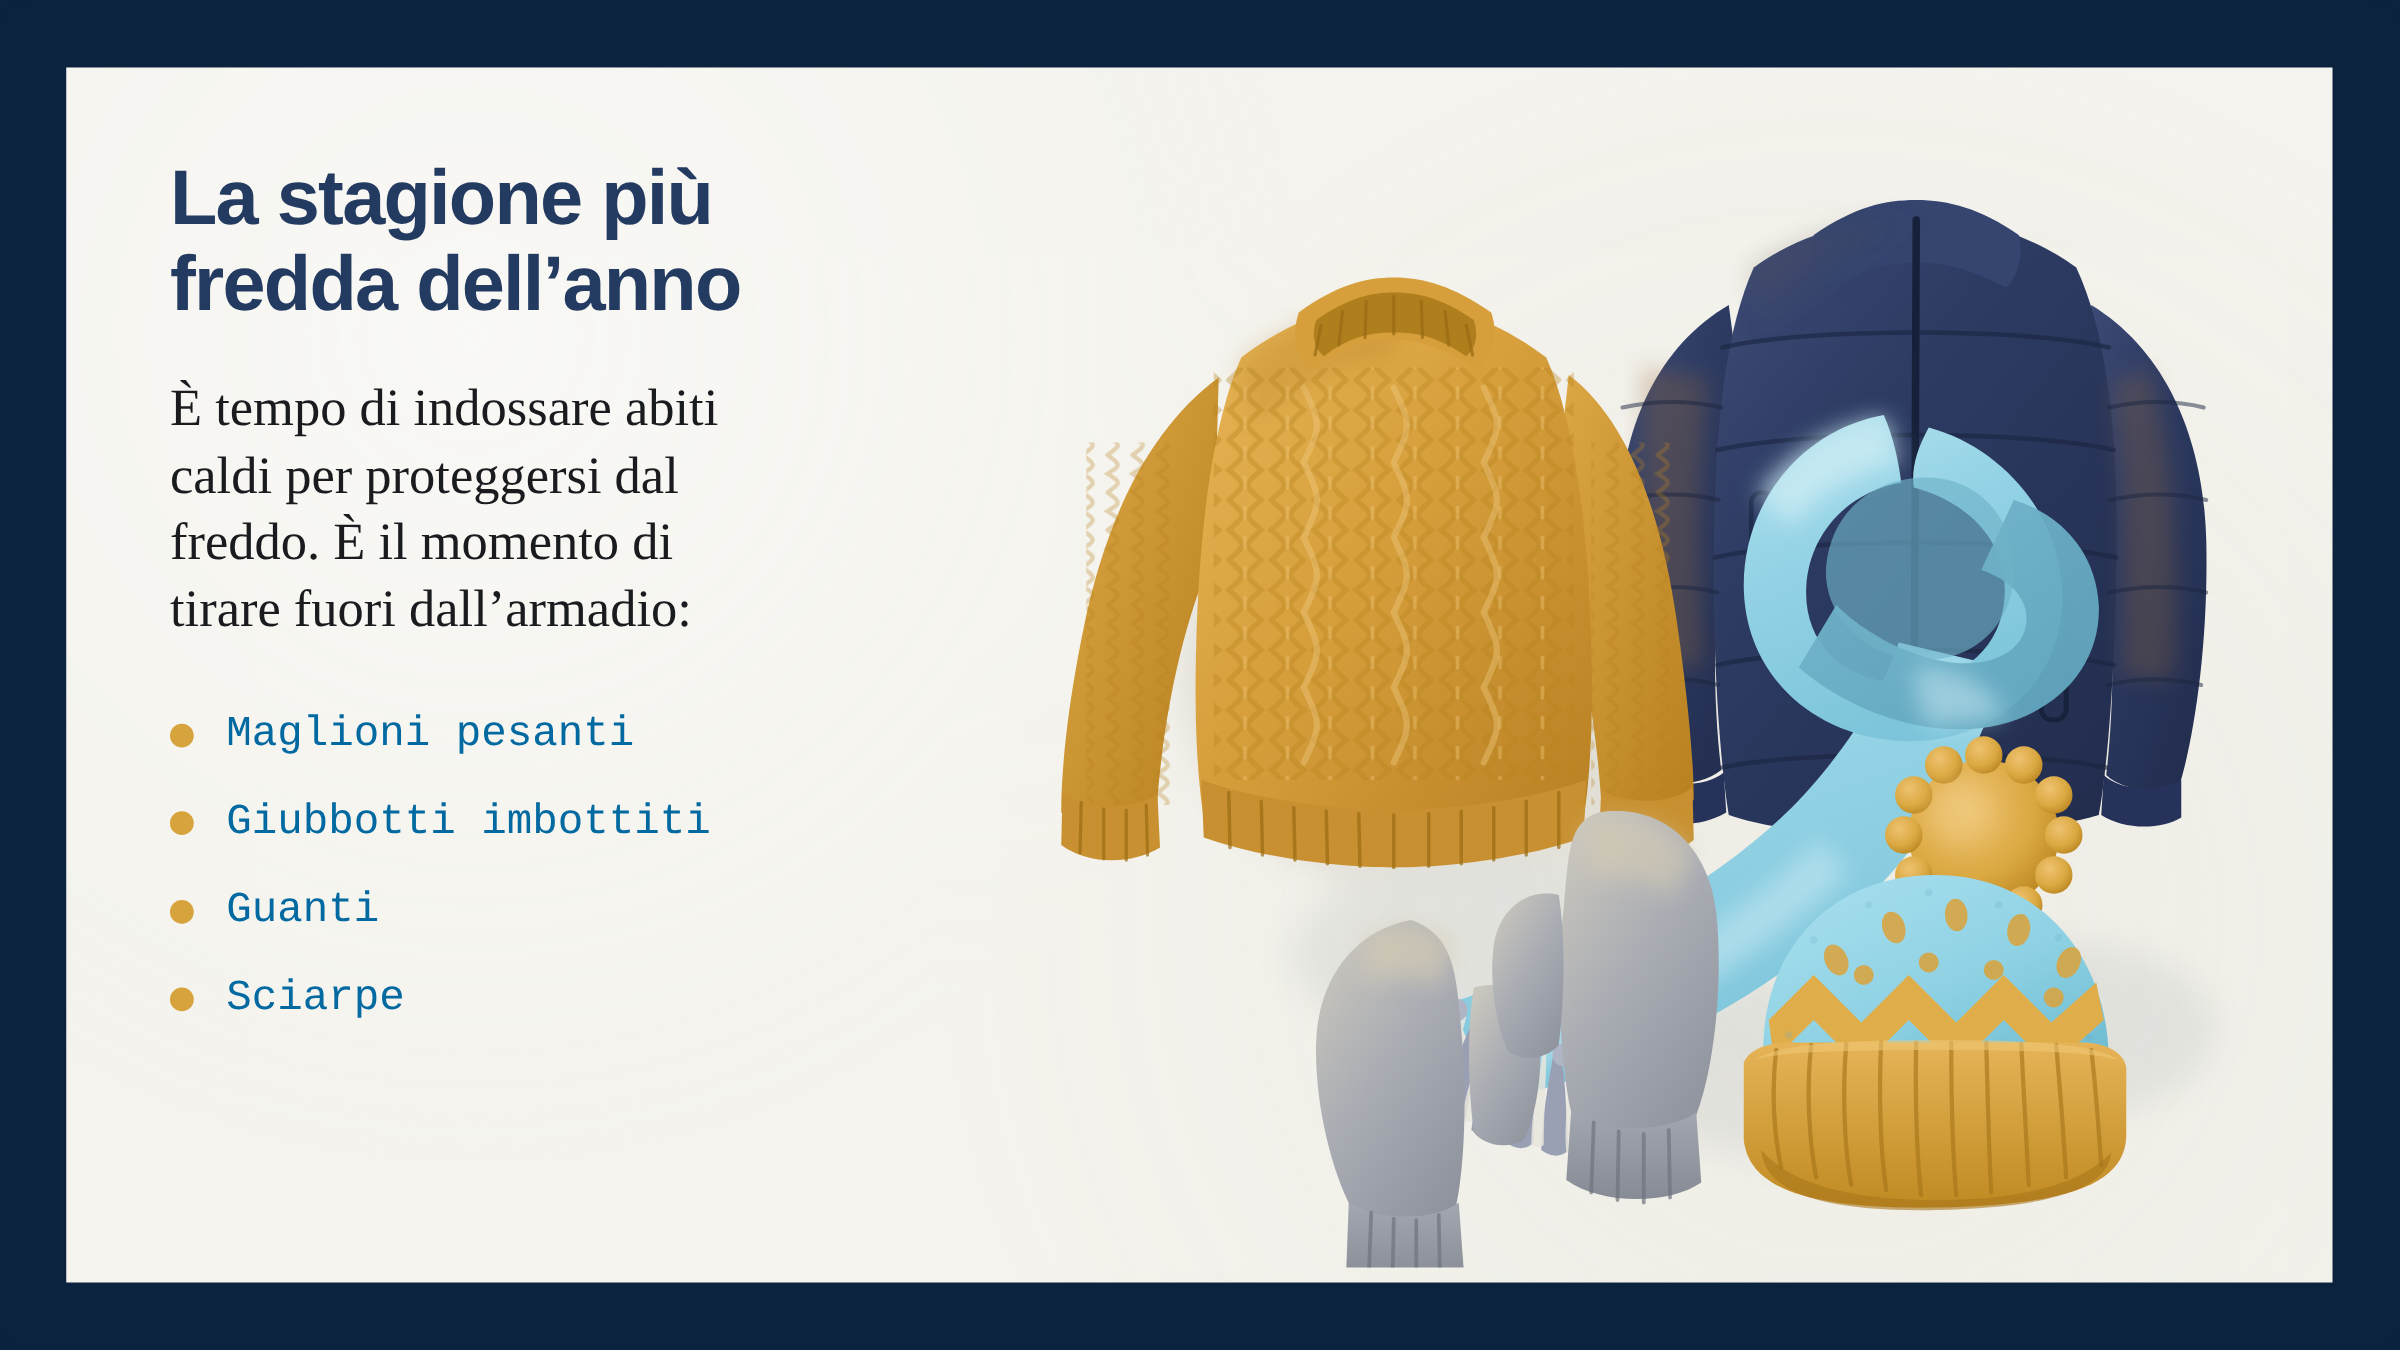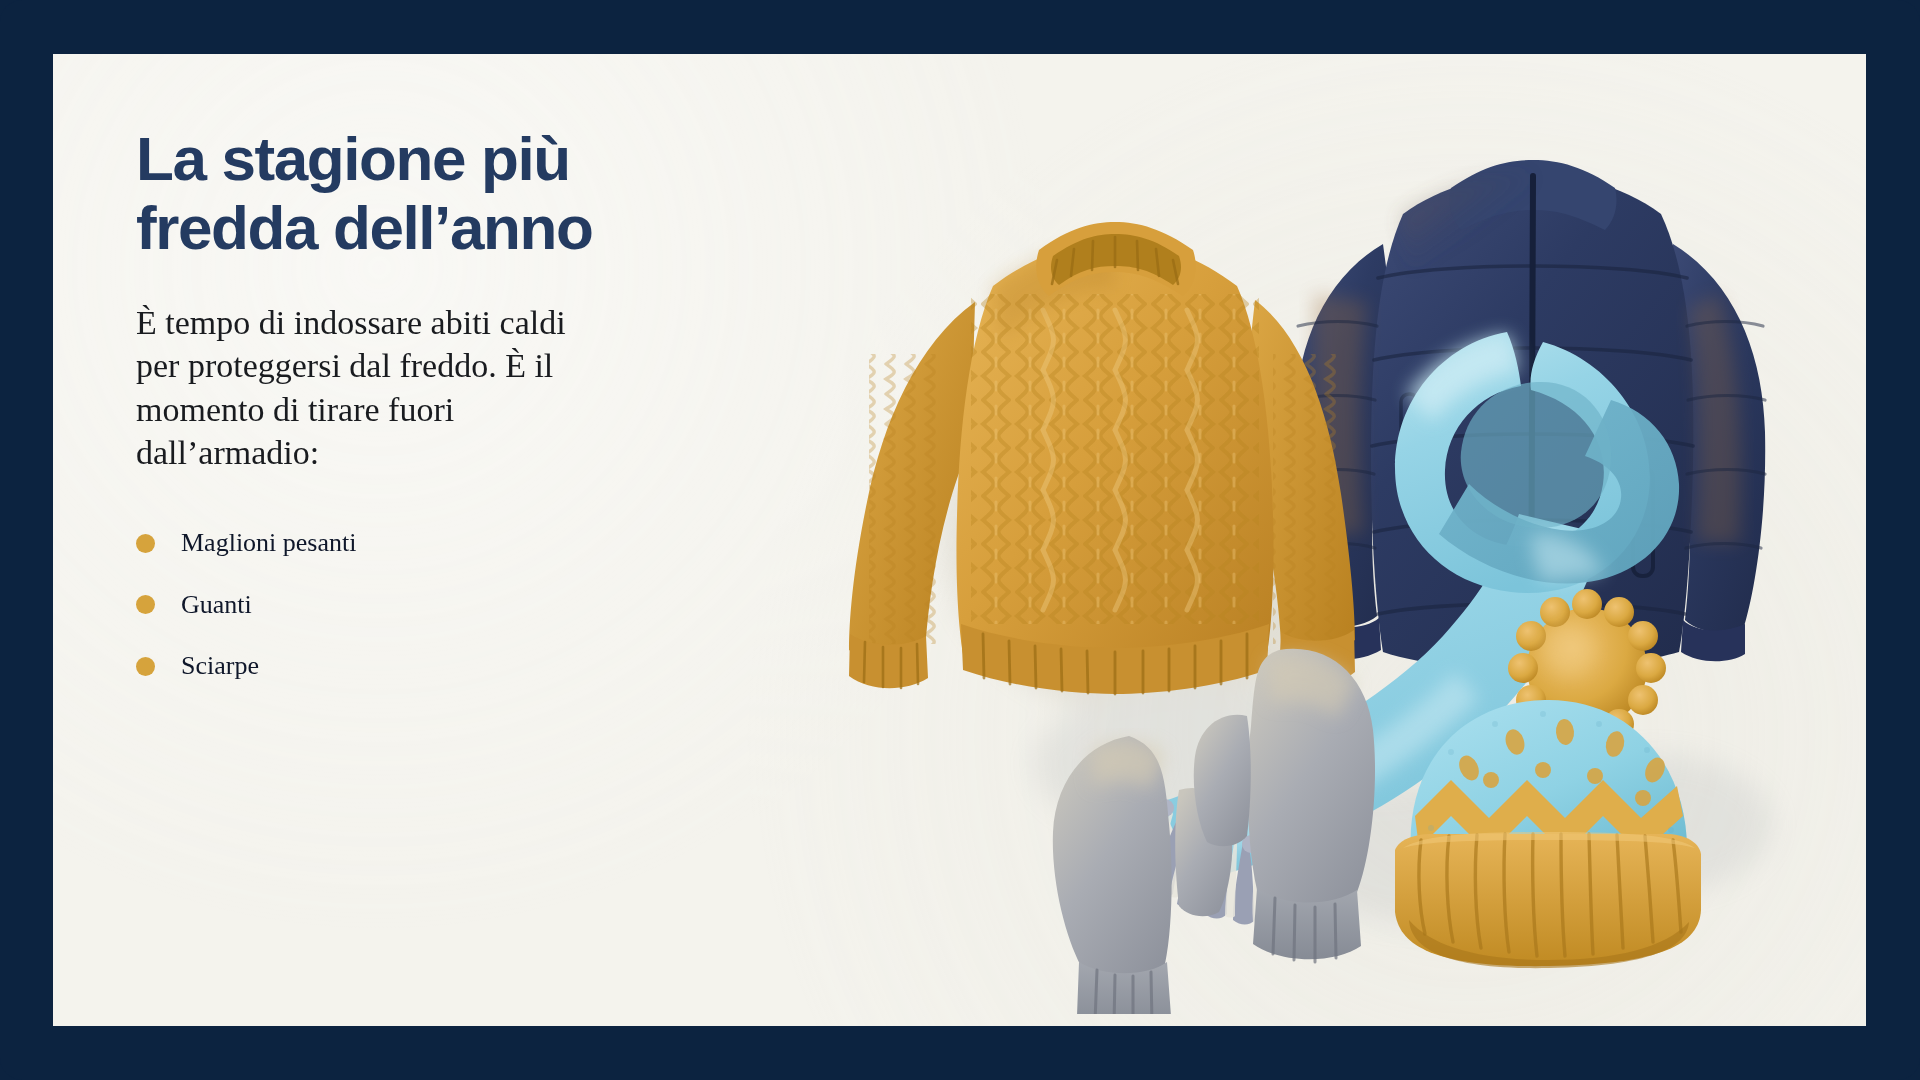--- a/index.html
+++ b/index.html
@@ -58,21 +58,21 @@
     font-size: 62px;
     line-height: 1.12;
     letter-spacing: -1.4px;
     color: #243b61;
     margin: 0 0 38px 0;
     white-space: pre-line;
   }
 
   .lede {
     font-family: "Liberation Serif", serif;
-    font-size: 34px;
+    font-size: 42px;
     line-height: 1.28;
     color: #191b1f;
     margin: 0 0 54px 0;
     max-width: 470px;
   }
 
   .bullet-list {
     list-style: none;
     margin: 0;
     padding: 0;
@@ -84,24 +84,24 @@
   }
   .bullet-dot {
     width: 19px;
     height: 19px;
     border-radius: 50%;
     background: #d6a33c;
     flex: 0 0 auto;
     margin-right: 26px;
   }
   .bullet-label {
-    font-family: Liberation Serif, serif;
-    font-size: 26px;
+    font-family: Liberation Mono, monospace;
+    font-size: 34px;
     line-height: 1.1;
-    color: #0f172a;
+    color: #0369a1;
   }
 
   
   .illus {
     position: absolute;
     left: 790px;
     top: 10px;
     width: 1010px;
     height: 950px;
     z-index: 2;
@@ -117,20 +117,24 @@
     <div class="text-col">
       <h1 class="headline">La stagione più
 fredda dell’anno</h1>
 
       <p class="lede">È tempo di indossare abiti caldi per proteggersi dal freddo. È il momento di tirare fuori dall’armadio:</p>
 
       <ul class="bullet-list">
         <li class="bullet-item">
           <span class="bullet-dot"></span>
           <span class="bullet-label">Maglioni pesanti</span>
+        </li>
+        <li class="bullet-item">
+          <span class="bullet-dot"></span>
+          <span class="bullet-label">Giubbotti imbottiti</span>
         </li>
         <li class="bullet-item">
           <span class="bullet-dot"></span>
           <span class="bullet-label">Guanti</span>
         </li>
         <li class="bullet-item">
           <span class="bullet-dot"></span>
           <span class="bullet-label">Sciarpe</span>
         </li>
       </ul>

